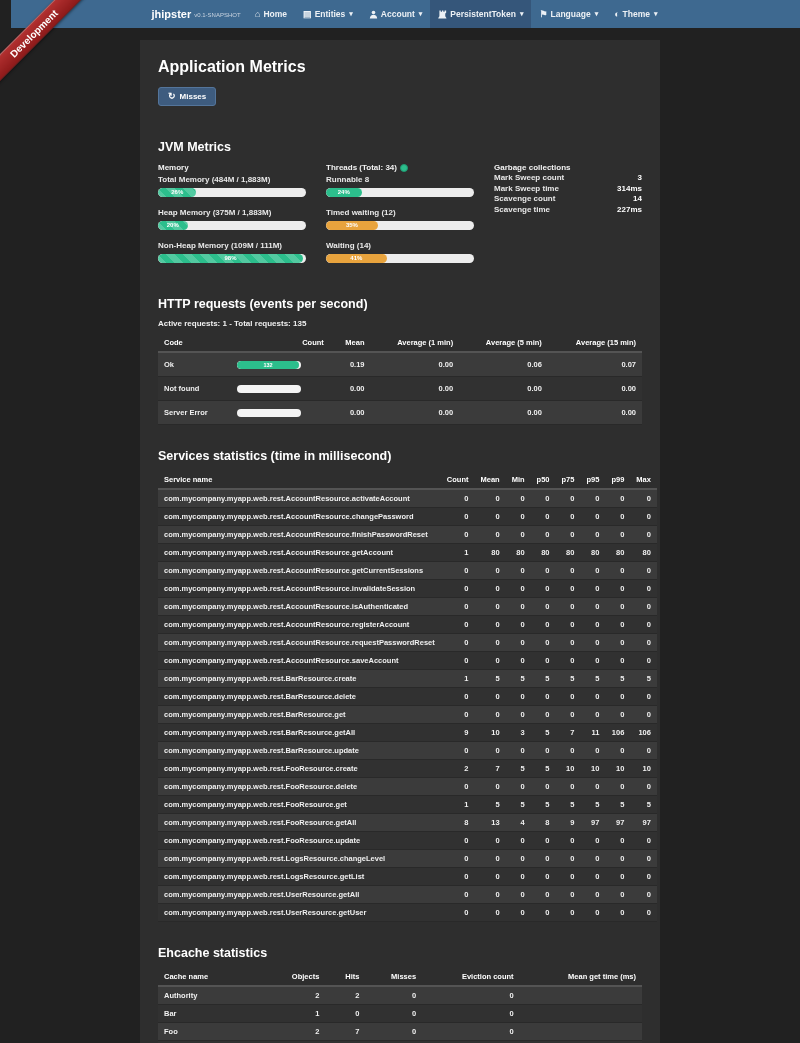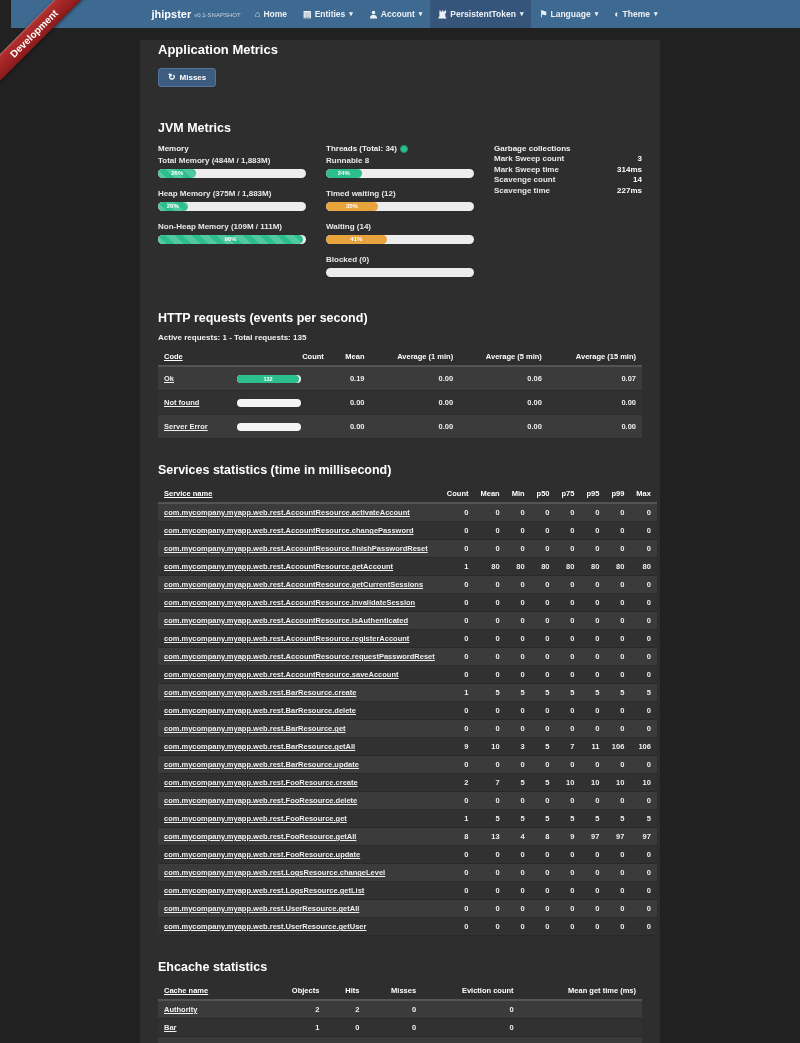--- a/index.html
+++ b/index.html
@@ -27,21 +27,21 @@
   .brand-name{font-size:11px;font-weight:bold;}
   .brand-version{font-size:6px;color:#C9D4E0;margin-top:2px;}
   .nav-menu{margin-left:auto;display:flex;align-items:stretch;list-style:none;margin-top:0;margin-bottom:0;padding:0;}
   .nav-item{display:flex;align-items:center;gap:3px;padding:0 8px;font-size:8.5px;font-weight:bold;color:#EDF1F5;cursor:pointer;white-space:nowrap;}
   .nav-item.active{background:var(--navbar-active);}
   .nav-icon{font-size:9px;line-height:1;display:inline-flex;align-items:center;}
   .nav-icon svg{display:block;}
   .caret{font-size:7px;margin-left:1px;}
   
   .panel{width:520px;margin:12px auto 0;background:var(--panel);padding:2px 18px 14px;}
-  h2.page-title{font-size:13px;font-weight:bold;color:#fff;margin:0 0 9px;}
+  h2.page-title{font-size:16px;font-weight:bold;color:#fff;margin:16px 0 9px;}
   .btn-refresh{
     display:inline-flex;align-items:center;gap:4px;background:#3E5C7F;border:1px solid #54759B;
     color:#fff;font-family:inherit;font-size:8px;font-weight:bold;border-radius:3px;padding:4px 9px;cursor:pointer;margin-bottom:10px;
   }
   .btn-refresh .icon{font-size:9px;line-height:1;}
   h3.section-title{font-size:12.5px;font-weight:bold;color:#fff;margin:24px 0 8px;}
   
   .jvm-grid{display:flex;gap:20px;margin-bottom:4px;}
   .jvm-col{flex:1;min-width:0;}
   .col-heading{font-size:8px;font-weight:bold;color:#F2F2F2;line-height:11px;display:flex;align-items:center;gap:3px;}
@@ -52,21 +52,21 @@
   .progress-fill.orange{background:var(--orange);}
   .progress-fill.striped{background-image:repeating-linear-gradient(45deg,rgba(255,255,255,.18) 0 6px,transparent 6px 12px);}
   .progress-text{position:absolute;left:0;right:0;top:0;text-align:center;font-size:6px;font-weight:bold;color:#fff;line-height:9px;}
   .dot-icon{width:8px;height:8px;border-radius:50%;background:var(--green);display:inline-block;border:1px solid #1F9871;}
   .gc-row{display:flex;justify-content:space-between;font-size:8px;font-weight:bold;line-height:10.5px;color:#E8E8E8;}
   .gc-row .gc-value{color:#fff;}
   
   .summary-line{font-size:8px;font-weight:bold;color:#F0F0F0;margin:0 0 6px;}
   table{width:100%;border-collapse:collapse;font-size:7.5px;font-weight:bold;color:#F0F0F0;}
   th{padding:4px 6px;border-bottom:2px solid #545454;font-size:7.5px;color:#fff;text-align:right;white-space:nowrap;}
-  th.tl, td.tl{text-align:left;text-decoration:underline;}
+  th.tl, td.tl{text-align:left;}
   td{padding:4px 6px;text-align:right;white-space:nowrap;}
   tbody tr:nth-child(odd) td{background:var(--row-odd);}
   tbody tr:nth-child(even) td{background:var(--row-even);}
   tbody tr td{border-bottom:1px solid #292929;}
   table.http td{padding:7px 6px;}
   .pill{width:64px;height:8px;background:#F4F4F4;border-radius:4px;position:relative;overflow:hidden;}
   .pill .progress-fill{border-radius:4px;}
   .pill .progress-text{font-size:5.5px;line-height:8px;}
   .w-name{width:47%;}
   .w-num{width:6.6%;}
@@ -191,26 +191,20 @@
               </div>
             </div>
             <div>
               <div class="metric-label">Waiting (14)</div>
               <div class="progress">
                 <div class="progress-fill orange" style="width: 41%;">
                   <span class="progress-text">41%</span>
                 </div>
               </div>
             </div>
-            <div>
-              <div class="metric-label">Blocked (0)</div>
-              <div class="progress">
-                <div class="progress-fill green" style="width: 0%;"></div>
-              </div>
-            </div>
           </div>
       </div>
       <div class="jvm-col">
         <div class="col-heading">Garbage collections</div>
         <div id="gc-rows">
             <div class="gc-row">
               <span>Mark Sweep count</span>
               <span class="gc-value">3</span>
             </div>
             <div class="gc-row">

